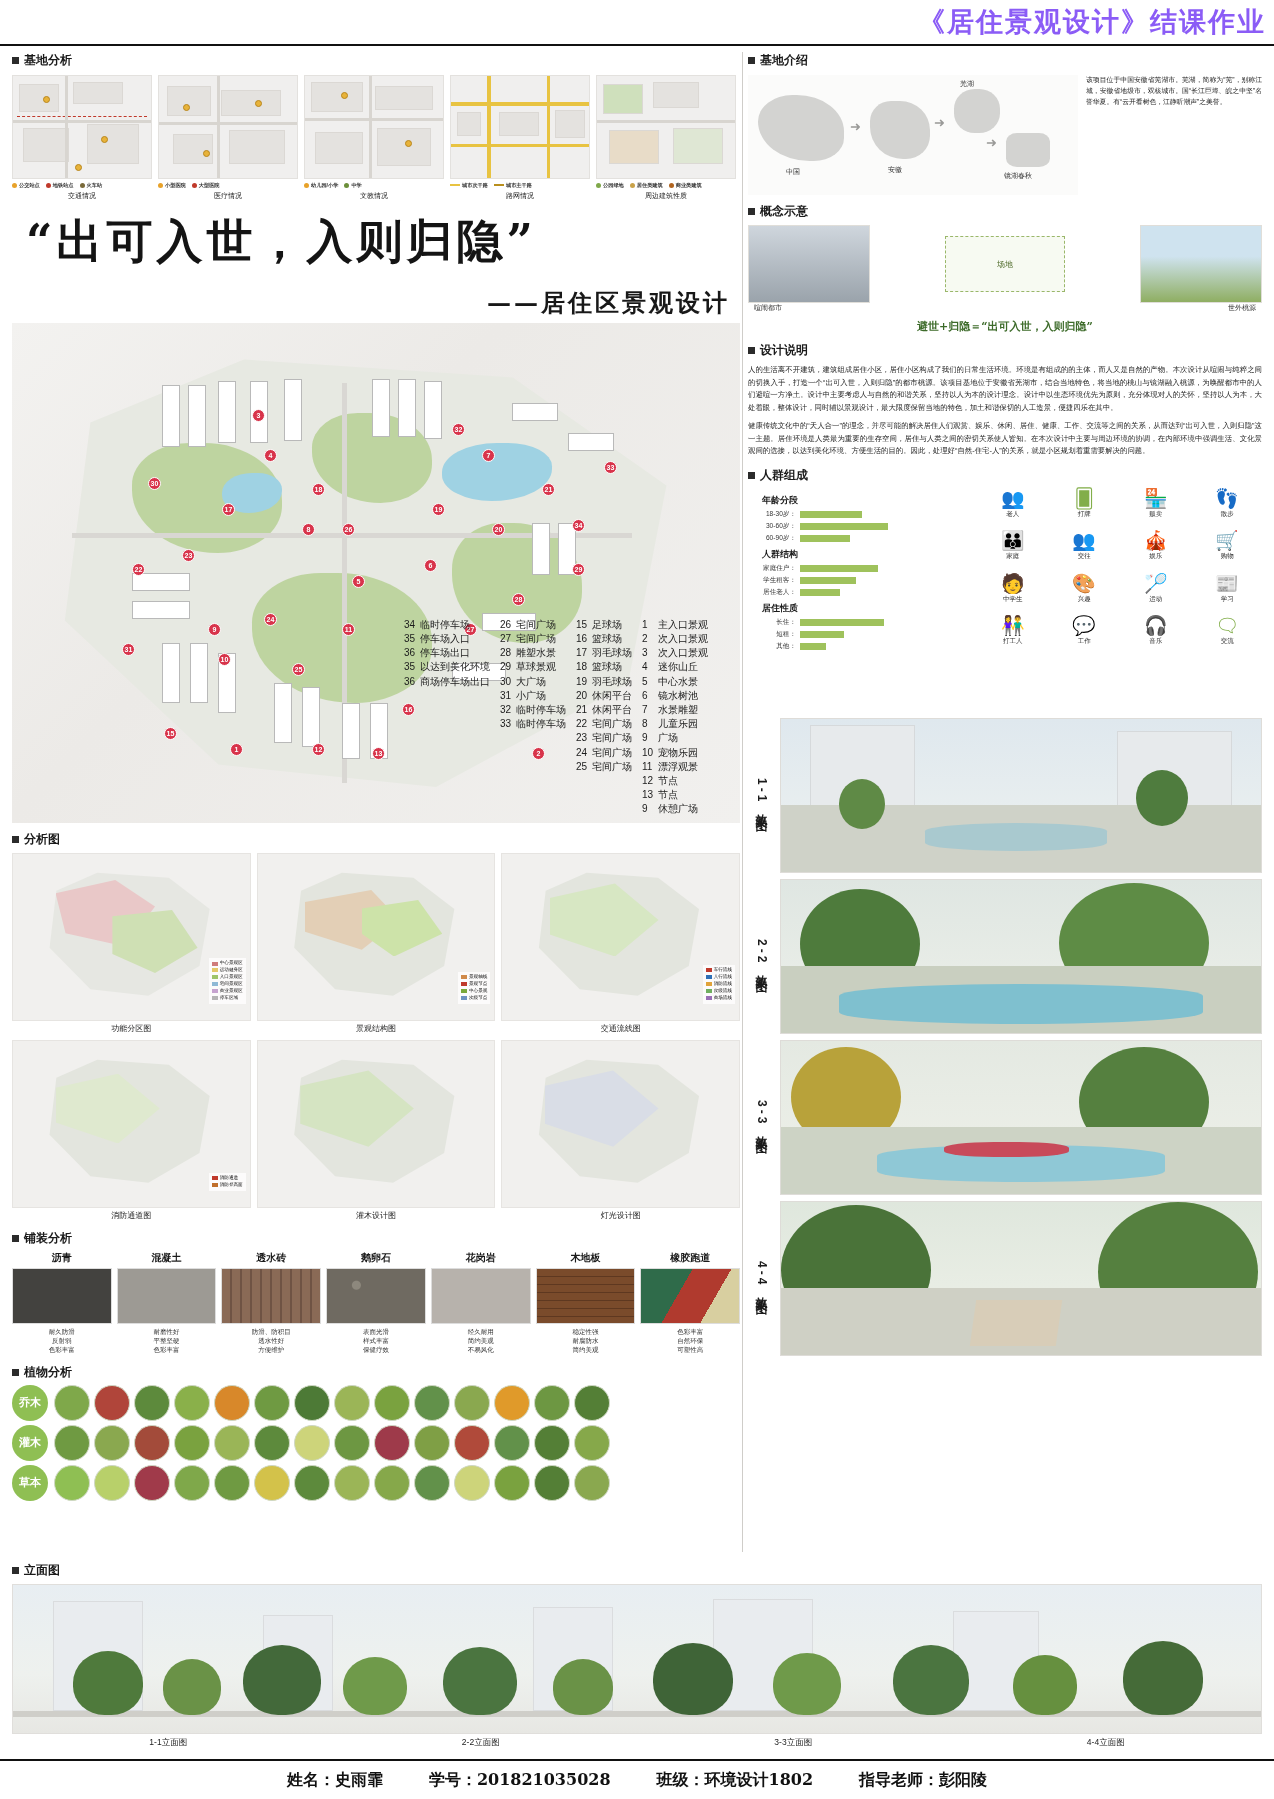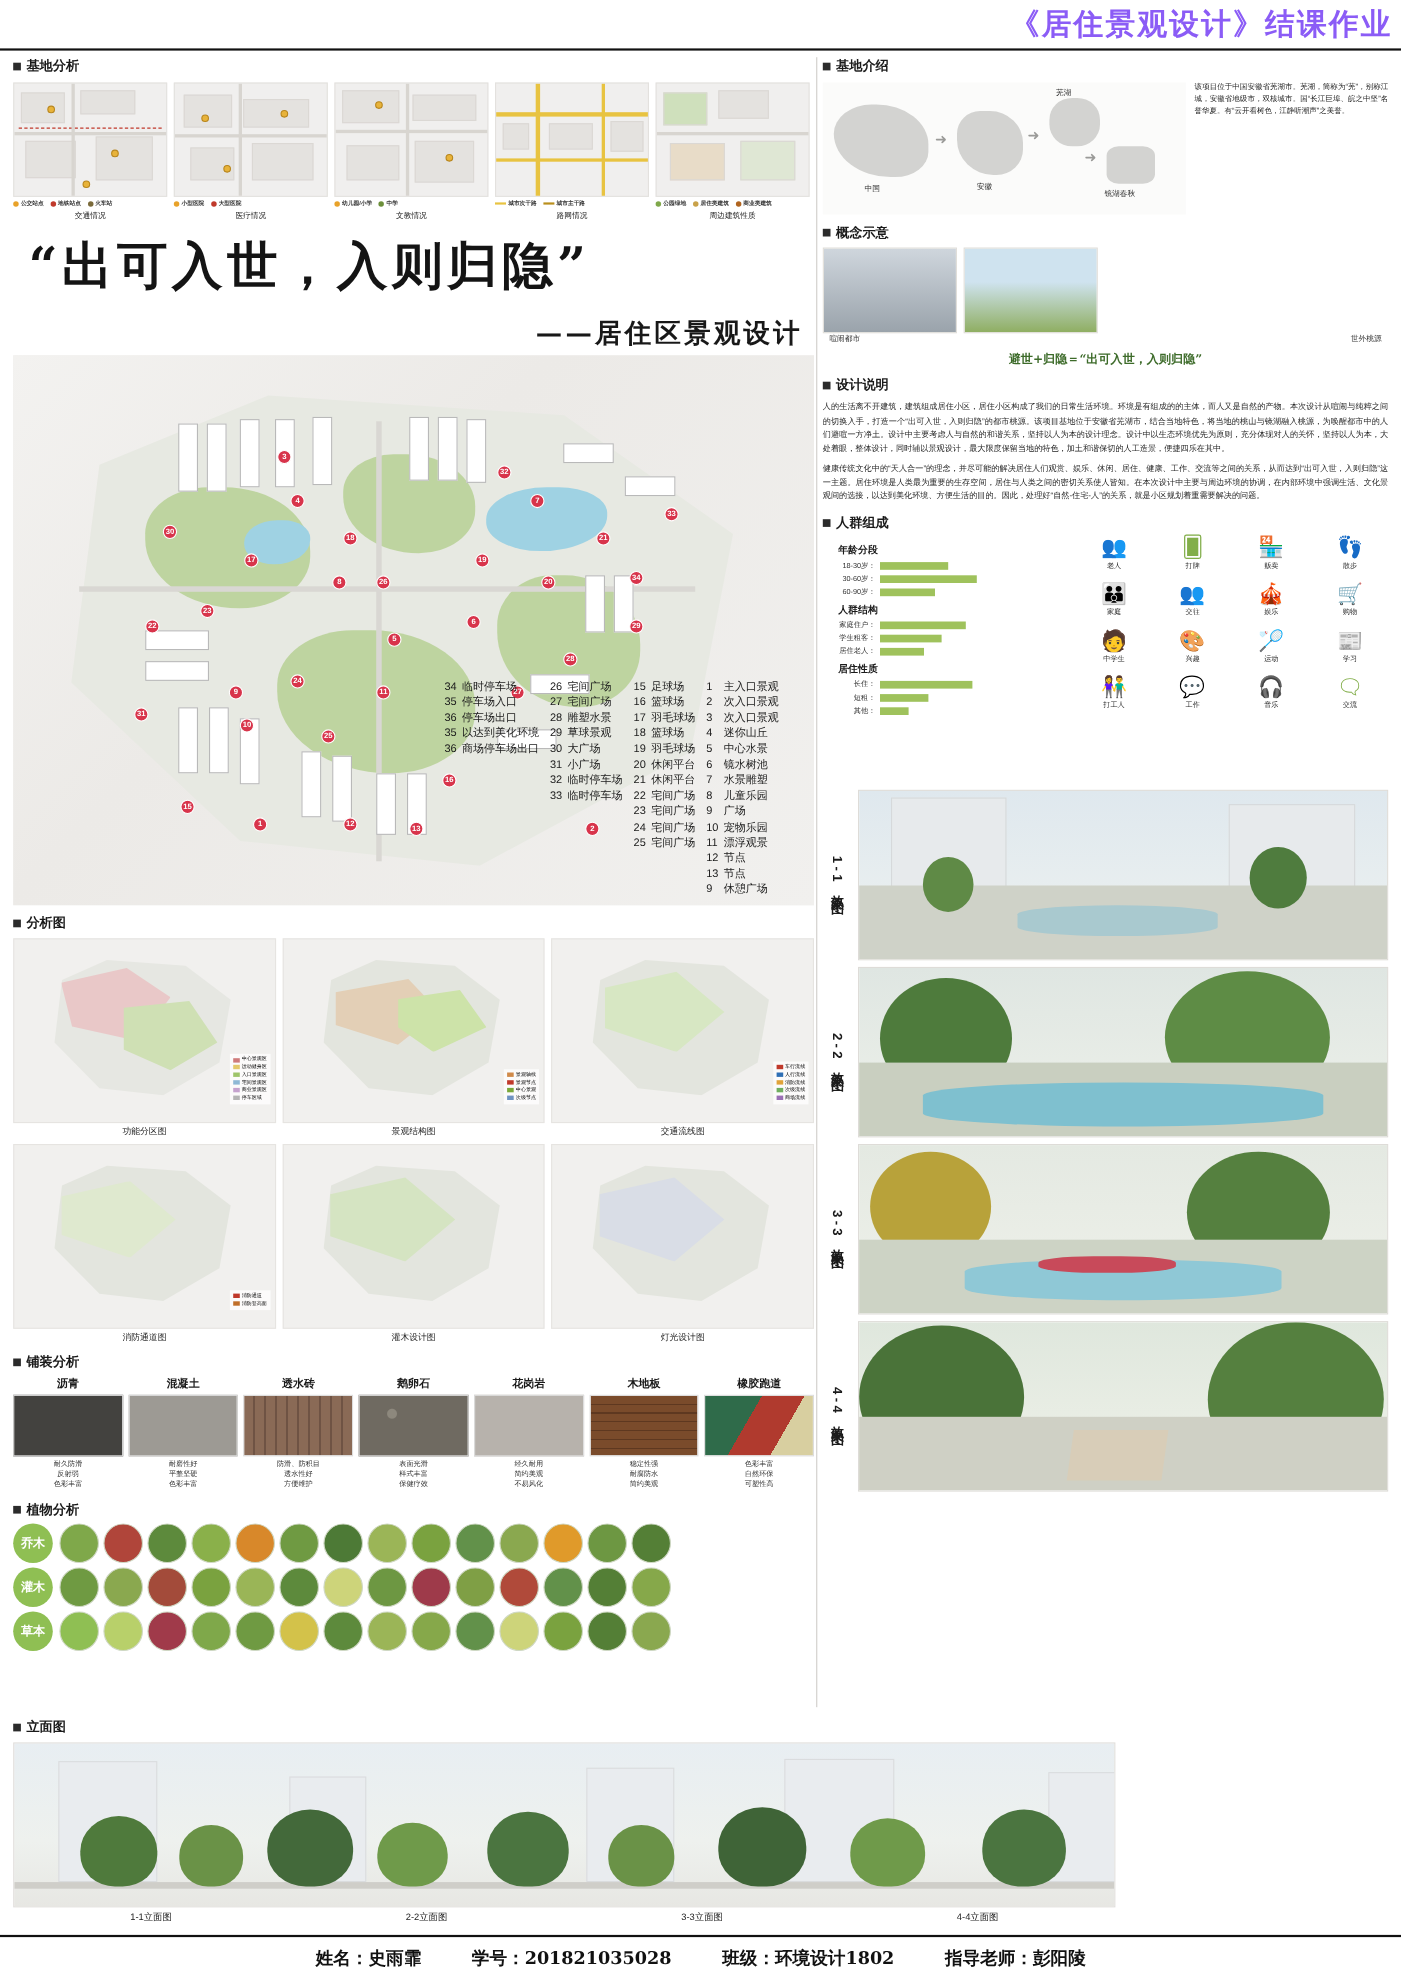--- a/index.html
+++ b/index.html
@@ -151,21 +151,21 @@
   .pl-row { display: flex; align-items: center; gap: 6px; margin-top: 4px; }
   .pl-tag {
     width: 36px; height: 36px; border-radius: 50%; background: #8fbf53; color: #fff;
     display: flex; align-items: center; justify-content: center;
     font-size: 11px; font-weight: bold; flex: 0 0 auto;
   }
   .pl-items { display: flex; gap: 4px; flex-wrap: nowrap; }
   .pl-dot { width: 36px; height: 36px; border-radius: 50%; border: 1px solid #cfd8c4; }
 
   
-  .elev { position: absolute; left: 12px; top: 1562px; width: 1002px; }
+  .elev { position: absolute; left: 12px; top: 1562px; width: 1250px; }
   .elev-img {
     height: 150px; margin-top: 5px; position: relative; overflow: hidden;
     background: linear-gradient(#e8eef2 0%, #eef1ee 60%, #e7e7e3 100%);
     border: 1px solid #e0dedb;
   }
   .elev-ground { position: absolute; left: 0; right: 0; bottom: 16px; height: 6px; background: #cfcec9; }
   .elev-tree { position: absolute; bottom: 18px; border-radius: 50% 50% 45% 45%; }
   .elev-bld { position: absolute; bottom: 22px; background: #e9ecef; border: 1px solid #dadcde; }
   .elev-caps { display: flex; margin-top: 0; }
   .elev-caps div {
@@ -807,20 +807,23 @@
       <div class="intro-text">该项目位于中国安徽省芜湖市。芜湖，简称为“芜”，别称江城，安徽省地级市，双核城市。国“长江巨埠、皖之中坚”名誉华夏。有“云开看树色，江静听潮声”之美誉。</div>
     </div>
 
     <div class="concept">
       <div class="sec-head">
         <span class="sq"></span>
         <span>概念示意</span>
       </div>
       <div class="cc-row">
         <div class="cc-img" style="background:linear-gradient(#cfd6dd,#9aa3ab)"></div>
+        <div class="cc-mid">
+          <div class="cc-diamond">场地</div>
+        </div>
         <div class="cc-img" style="background:linear-gradient(#cfe3ef 40%,#8fae62)"></div>
       </div>
       <div class="cc-caps">
         <span>喧闹都市</span>
         <span>世外桃源</span>
       </div>
       <div class="cc-eq">避世+归隐＝“出可入世，入则归隐”</div>
     </div>
 
     <div class="design-note">

